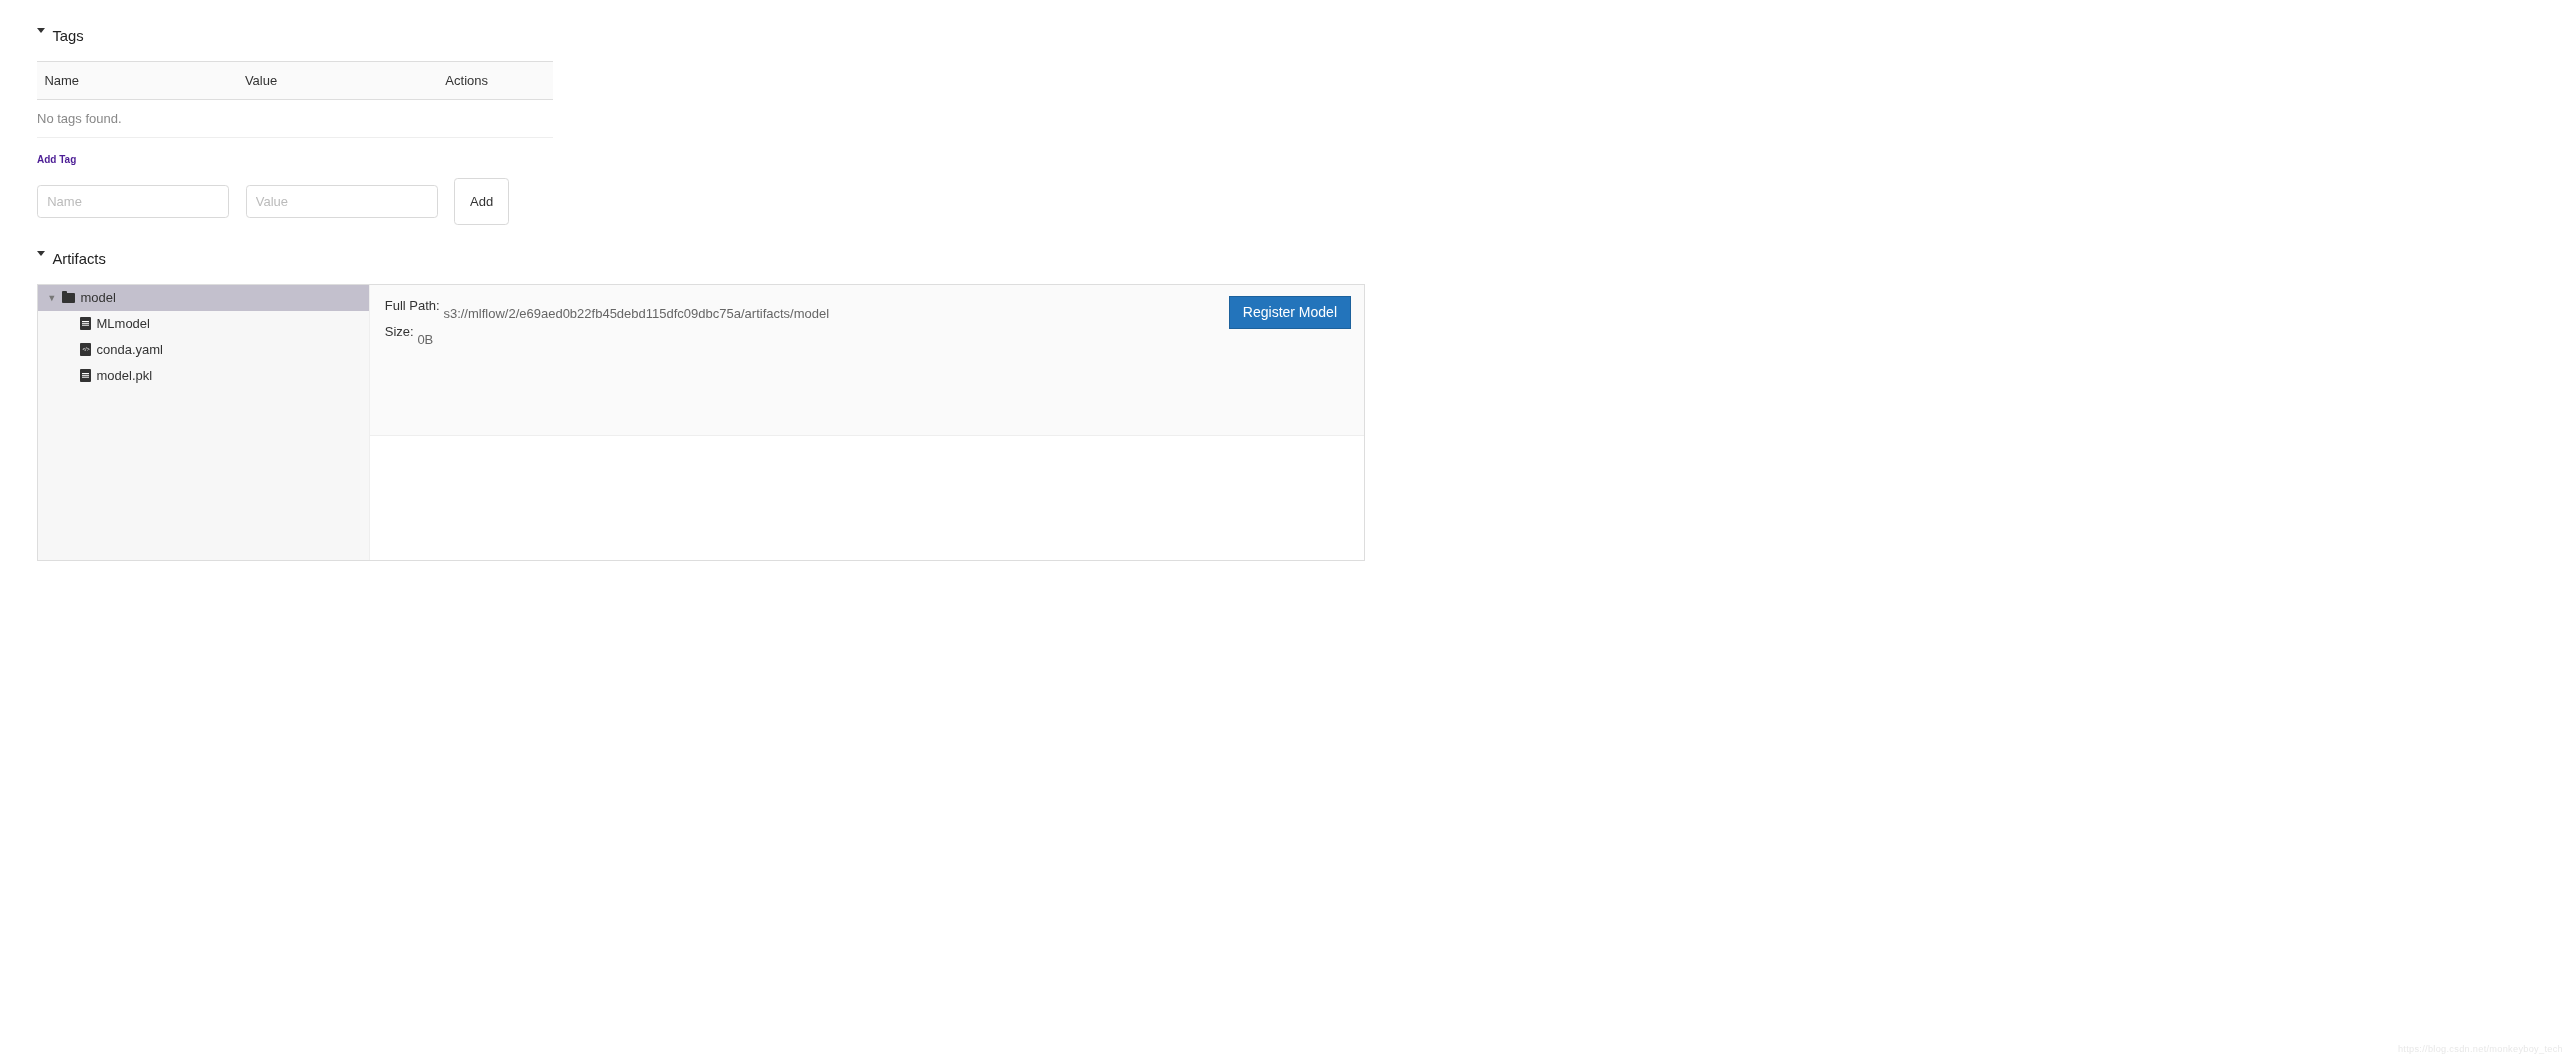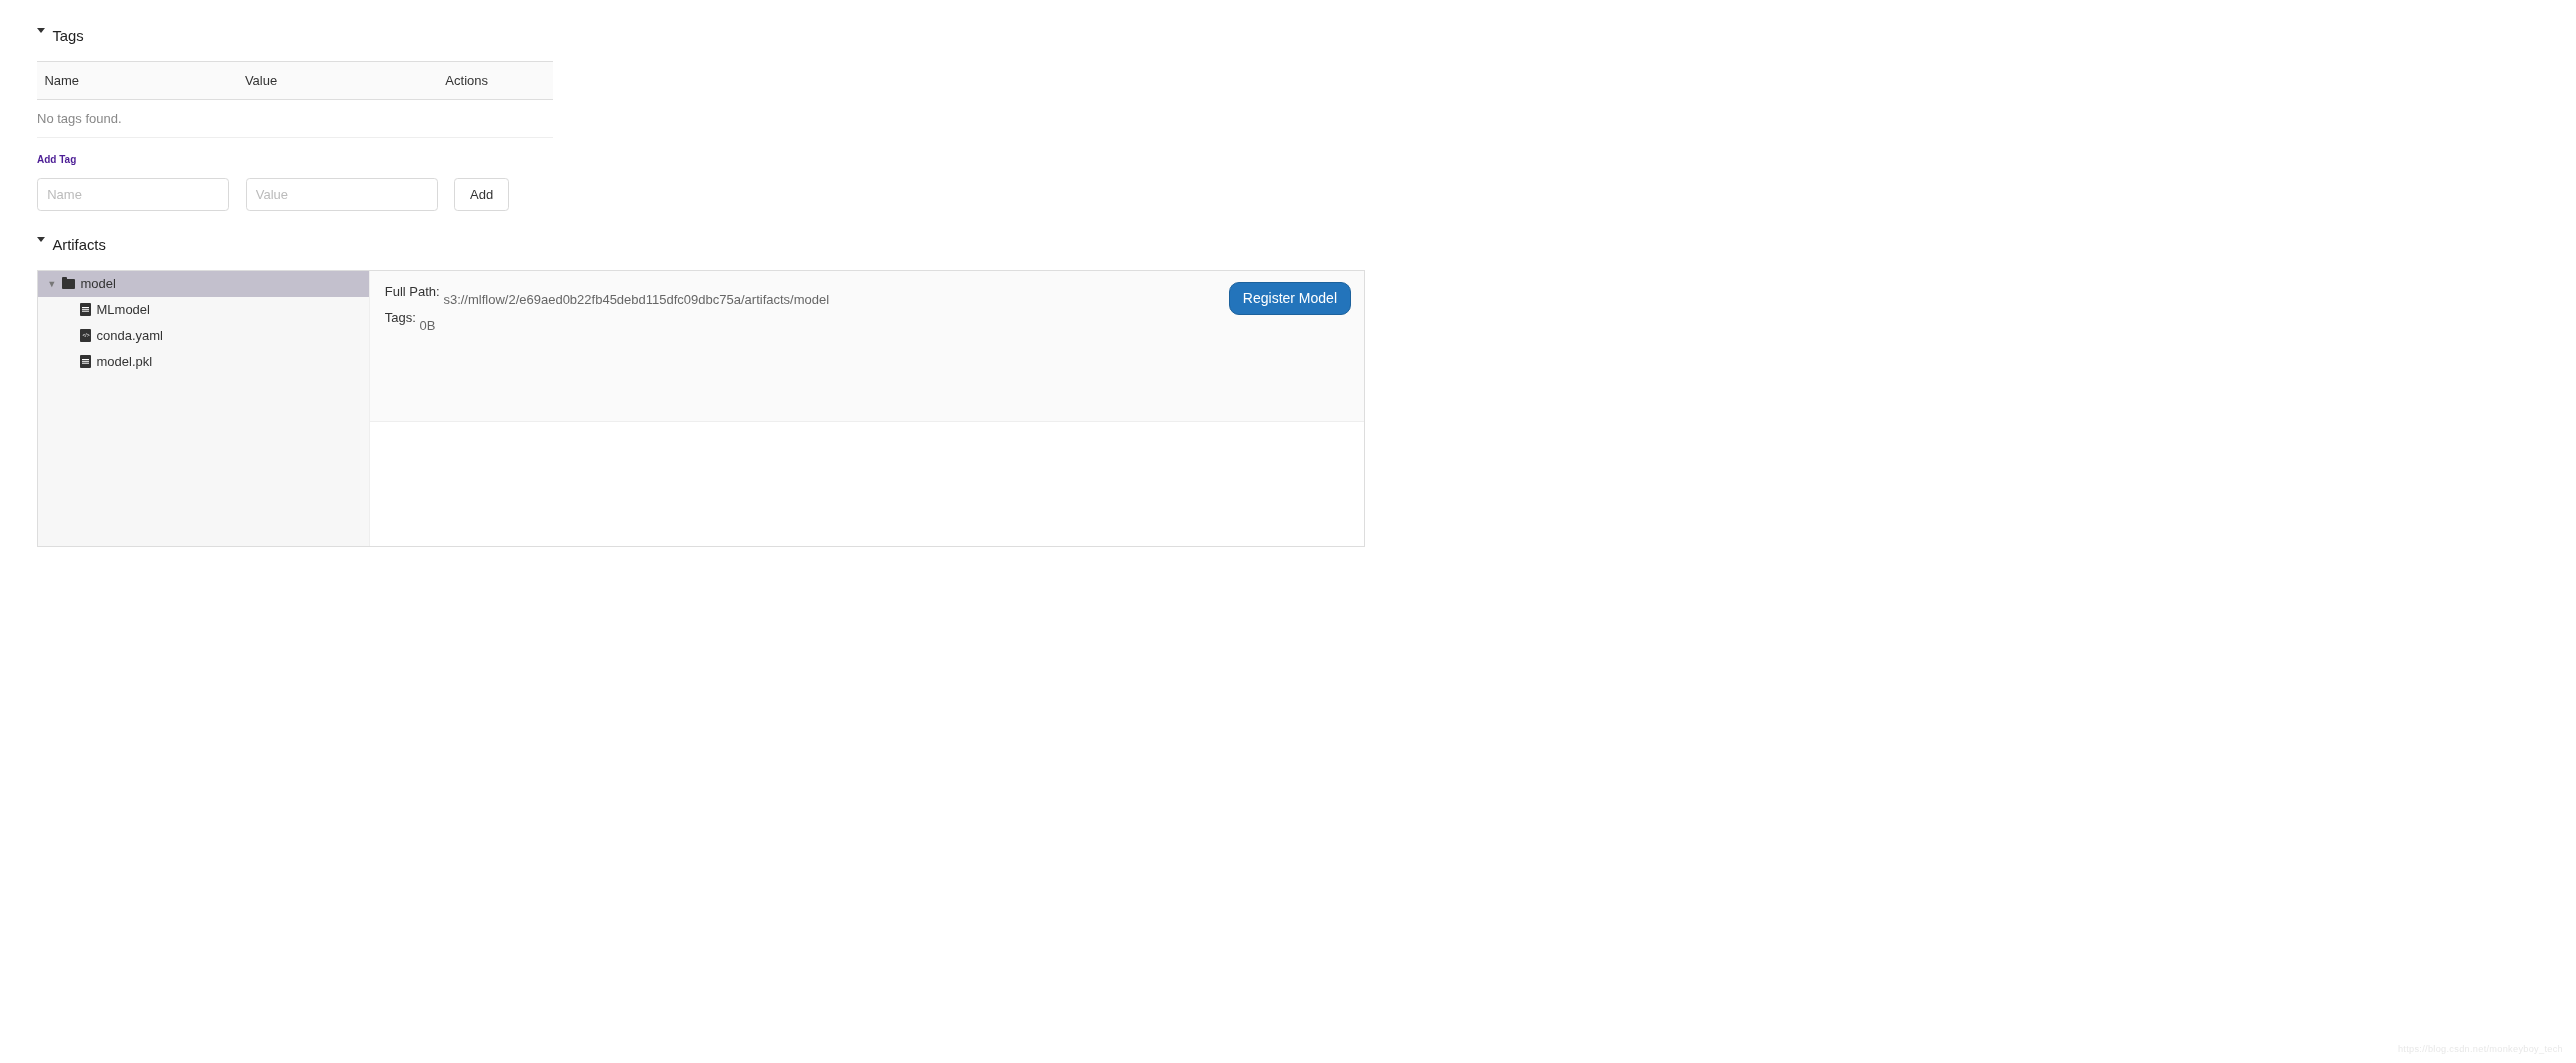--- a/index.html
+++ b/index.html
@@ -76,33 +76,33 @@
       font-size: 13px;
       color: #333;
     }
     .text-input::placeholder {
       color: #bbb;
     }
     .btn {
       border: 0.9px solid #d9d9d9;
       background: #fff;
       border-radius: 3.7px;
-      height: 33px;
+      height: 47px;
       padding: 0 14.8px;
       font-size: 13px;
       color: #333;
       cursor: pointer;
     }
     .btn-primary {
       background: #2374bb;
       color: #fff;
       border: 0.9px solid #1c619c;
       font-size: 14px;
       padding: 7.4px 13px;
-      border-radius: 10px;
+      border-radius: 0;
       cursor: pointer;
       height: auto;
     }
     .artifacts-panel {
       display: flex;
       border: 0.9px solid #ddd;
       min-height: 277px;
       width: 100%;
       max-width: 1328px;
     }
@@ -280,21 +280,21 @@
       </div>
     </div>
 
     <div class="artifacts-right">
       <div class="artifacts-detail">
         <div class="detail-row">
           <span class="detail-label">Full Path:</span>
           <span class="detail-value">s3://mlflow/2/e69aed0b22fb45debd115dfc09dbc75a/artifacts/model</span>
         </div>
         <div class="detail-row">
-          <span class="detail-label">Tags:</span>
+          <span class="detail-label">Size:</span>
           <span class="detail-value">0B</span>
         </div>
         <div class="register-wrap">
           <button class="btn-primary">Register Model</button>
         </div>
       </div>
       <div class="artifacts-body"></div>
     </div>
   </div>
 </div>

